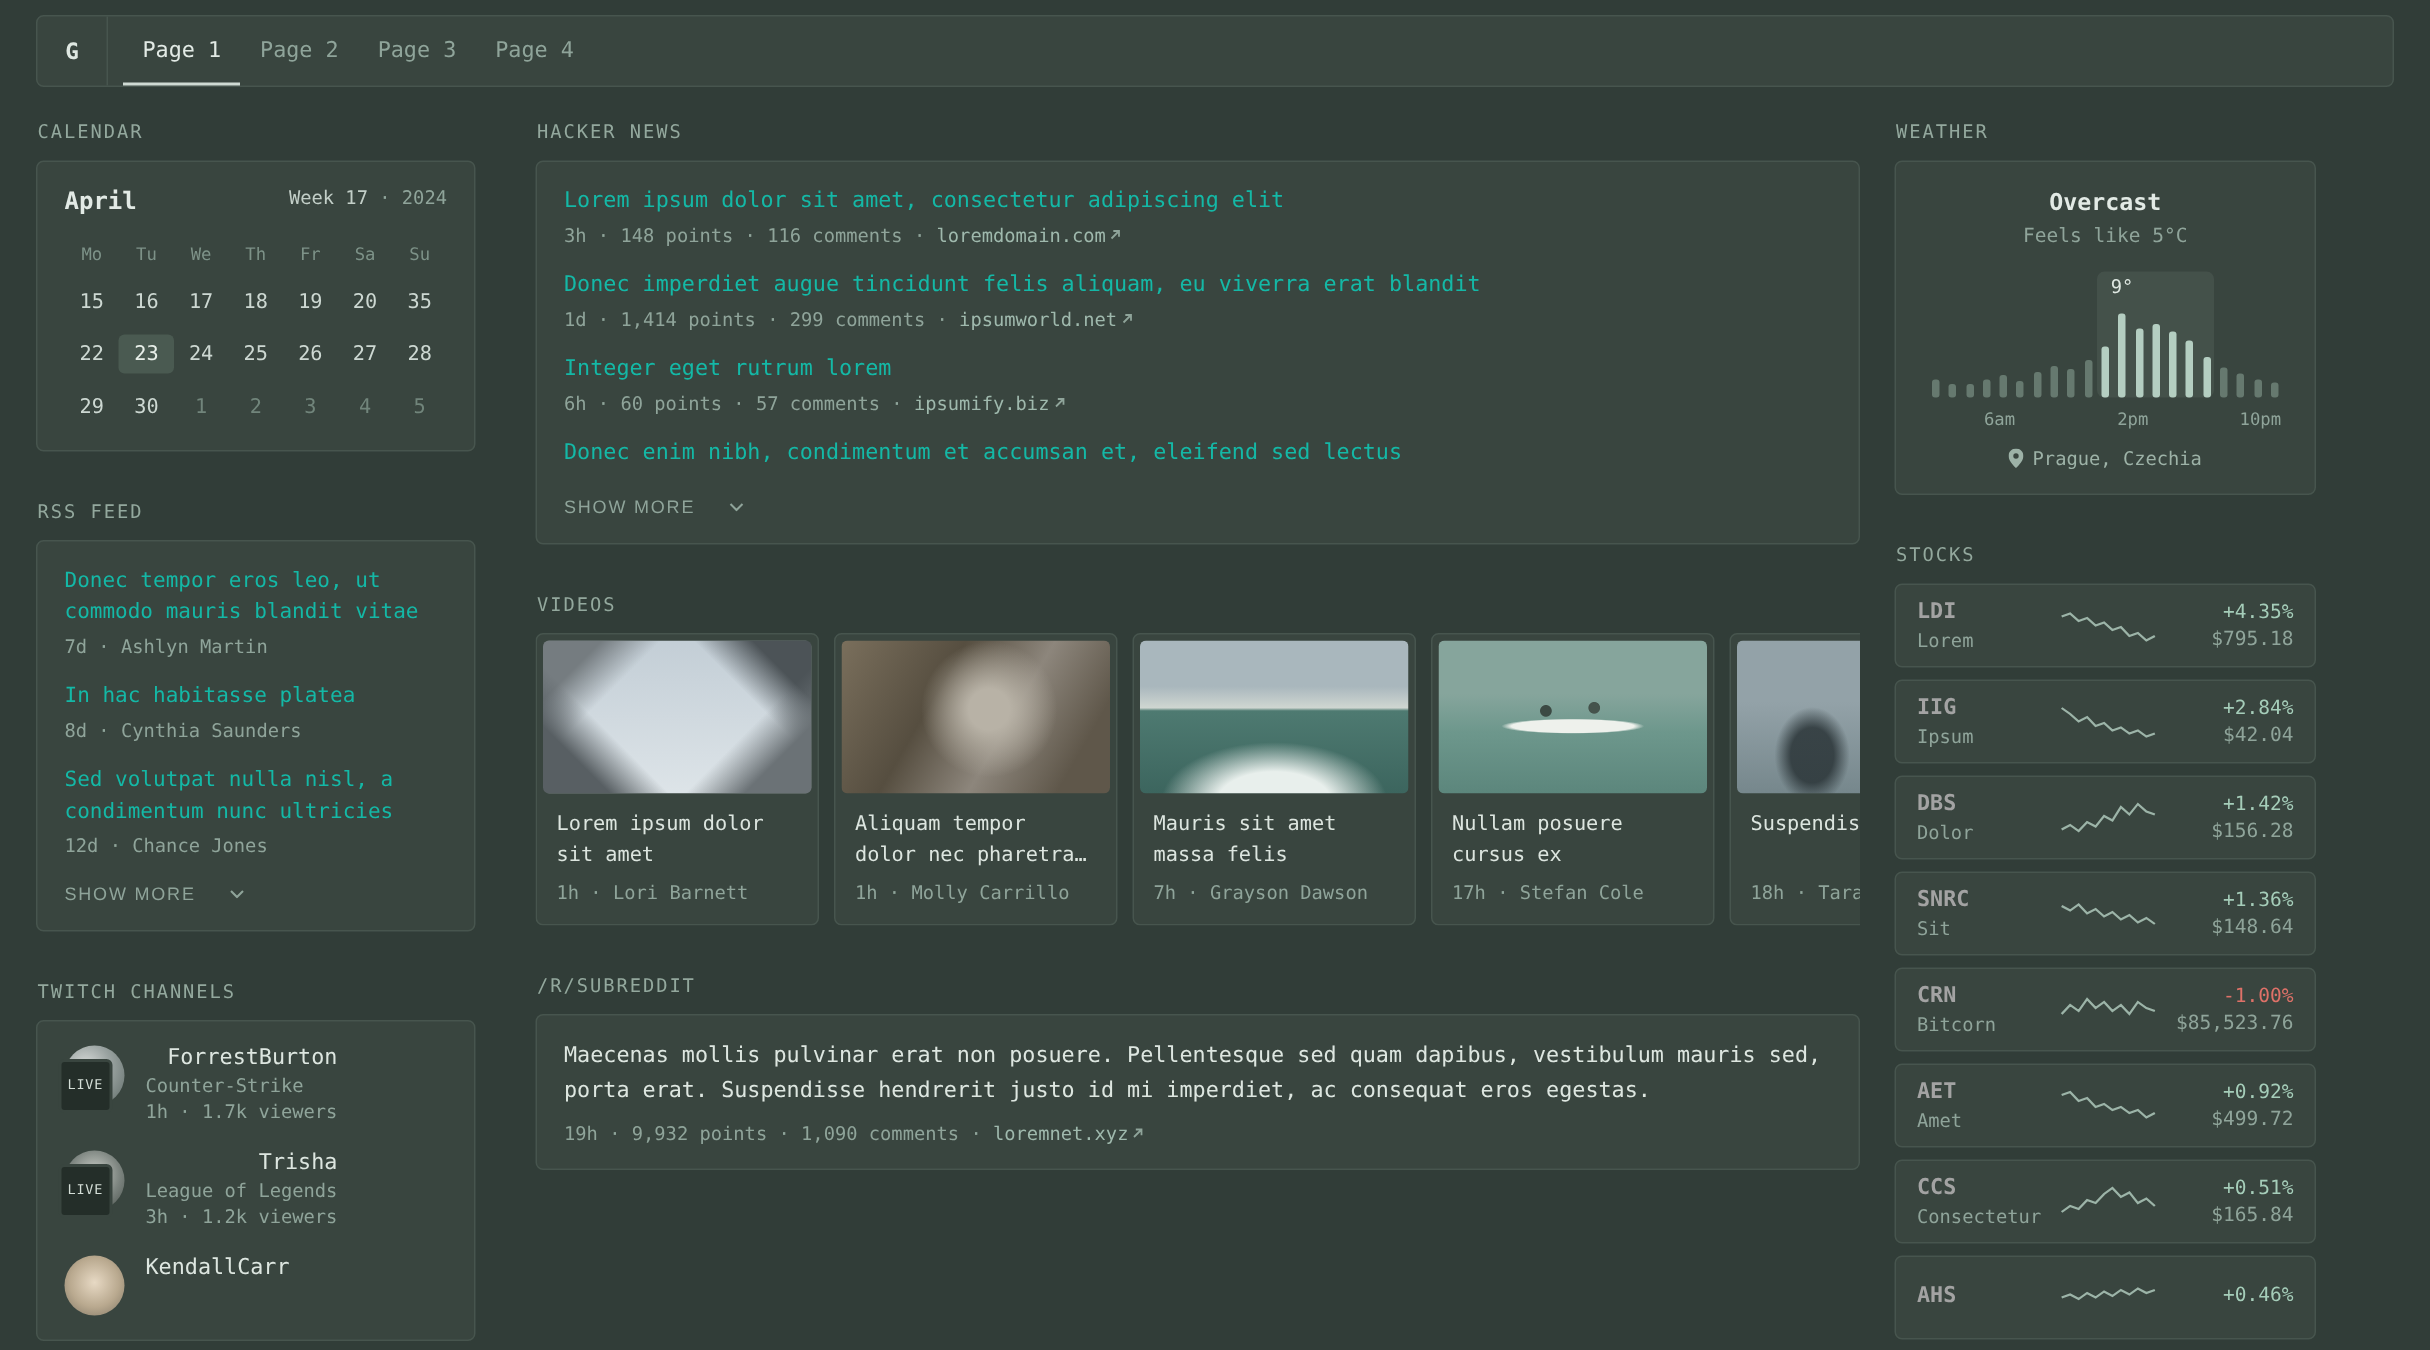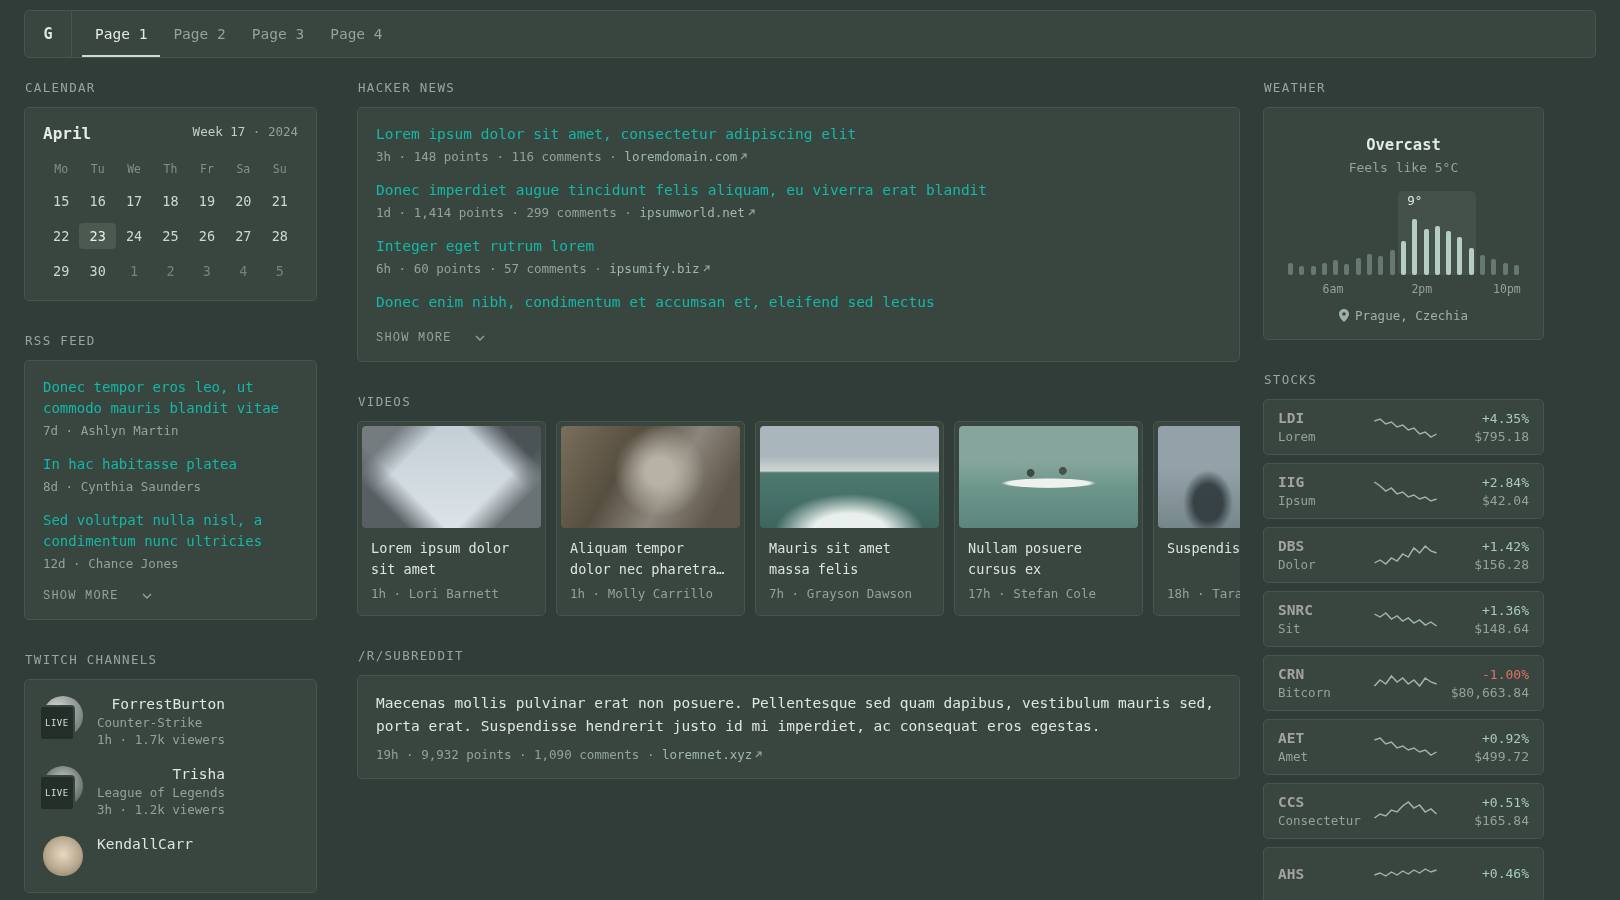--- a/index.html
+++ b/index.html
@@ -60,21 +60,21 @@
   
   .feed-item + .feed-item { margin-top:16px; }
   .feed-title { font-size:14px; line-height:1.5; color:#14b8a6; cursor:pointer; }
   .feed-title.lg { font-size:14.5px; line-height:1.45; }
   .feed-meta { font-size:12.5px; color:#8fa49a; margin-top:4px; }
   .feed-link { color:#9fb9ad; cursor:pointer; }
   .ext-icon { margin-left:2px; vertical-align:0; }
   .show-more {
     display:inline-flex; align-items:center; gap:23px; margin-top:18px;
     background:none; border:none; color:#8fa49a; cursor:pointer;
-    font-family:Liberation Mono, monospace; font-size:12px; letter-spacing:1.2px;
+    font-family:Liberation Sans, sans-serif; font-size:12px; letter-spacing:1.2px;
   }
 
   
   .tw-item { display:flex; gap:14px; cursor:pointer; }
   .tw-item + .tw-item { margin-top:19px; }
   .avatar { width:40px; height:40px; border-radius:50%; position:relative; flex:none; }
   .av-0 { background:radial-gradient(circle at 35% 35%, #d9dcda 0%, #9aa3a1 45%, #5d6a66 100%); }
   .av-1 { background:radial-gradient(circle at 50% 40%, #cfd2cc 0%, #7b837e 55%, #474f4a 100%); }
   .av-2 { background:radial-gradient(circle at 50% 45%, #e7d9c4 0%, #b9a98f 55%, #7d7362 100%); }
   .live-badge {
@@ -117,21 +117,21 @@
     padding:10px 9px 0; font-size:13.5px; line-height:1.55; color:#dce5df;
     height:52px; overflow:hidden;
   }
   .video-meta { padding:6px 9px 10px; font-size:12.5px; color:#8fa49a; }
 
   
   .sub-text { font-size:14.5px; line-height:1.6; color:#dde6e0; cursor:pointer; }
 
   
   .weather-card { padding:18px 22px 16px; }
-  .weather-cond { text-align:center; font-size:15.5px; font-weight:bold; color:#e2eae5;margin-top:10px; }
+  .weather-cond { text-align:center; font-size:15.5px; font-weight:bold; color:#e2eae5; }
   .weather-feels { text-align:center; font-size:13px; color:#8fa49a; margin-top:6px; }
   .weather-chart { position:relative; height:84px; margin-top:16px; }
   .wx-highlight { position:absolute; top:0; bottom:0; background:rgba(223,237,229,.07); border-radius:5px; }
   .wx-peak { position:absolute; top:2px; transform:translateX(-50%); font-size:12.5px; color:#dfe8e2; }
   .wx-bars { position:absolute; left:0; right:0; bottom:0; height:58px; display:flex; justify-content:space-between; align-items:flex-end; padding:0 2px; }
   .wx-bar { width:5px; border-radius:2px; background:#66796f; }
   .wx-bar.hi { background:#b4cec1; }
   .wx-times { position:relative; height:16px; margin-top:7px; }
   .wx-time { position:absolute; transform:translateX(-50%); font-size:11.5px; color:#8fa49a; }
   .weather-loc {
@@ -188,21 +188,21 @@
             <span class="cal-dow">Th</span>
             <span class="cal-dow">Fr</span>
             <span class="cal-dow">Sa</span>
             <span class="cal-dow">Su</span>
             <span class="cal-day">15</span>
             <span class="cal-day">16</span>
             <span class="cal-day">17</span>
             <span class="cal-day">18</span>
             <span class="cal-day">19</span>
             <span class="cal-day">20</span>
-            <span class="cal-day">21</span>
+            <span class="cal-day">35</span>
             <span class="cal-day">22</span>
             <span class="cal-day selected">23</span>
             <span class="cal-day">24</span>
             <span class="cal-day">25</span>
             <span class="cal-day">26</span>
             <span class="cal-day">27</span>
             <span class="cal-day">28</span>
             <span class="cal-day">29</span>
             <span class="cal-day">30</span>
             <span class="cal-day muted">1</span>
@@ -468,21 +468,21 @@
         <div class="card stock-row">
           <div class="stock-id">
               <div class="stock-symbol">CRN</div>
               <div class="stock-name">Bitcorn</div>
             </div>
           <svg class="stock-spark" viewBox="0 0 64 28" preserveAspectRatio="none">
               <polyline points="4.0,17 9.1,11 14.2,15 19.3,7 24.4,13 29.5,9 34.5,15 39.6,11 44.7,17 49.8,9 54.9,13 60.0,15" fill="none" stroke="#9cb4a8" stroke-width="1.4"></polyline>
             </svg>
           <div class="stock-vals">
               <div class="stock-change neg">-1.00%</div>
-              <div class="stock-price">$80,663.84</div>
+              <div class="stock-price">$85,523.76</div>
             </div>
         </div>
         <div class="card stock-row">
           <div class="stock-id">
               <div class="stock-symbol">AET</div>
               <div class="stock-name">Amet</div>
             </div>
           <svg class="stock-spark" viewBox="0 0 64 28" preserveAspectRatio="none">
               <polyline points="4.0,7 9.1,5 14.2,11 19.3,9 24.4,15 29.5,13 34.5,17 39.6,15 44.7,19 49.8,17 54.9,22 60.0,19" fill="none" stroke="#9cb4a8" stroke-width="1.4"></polyline>
             </svg>

